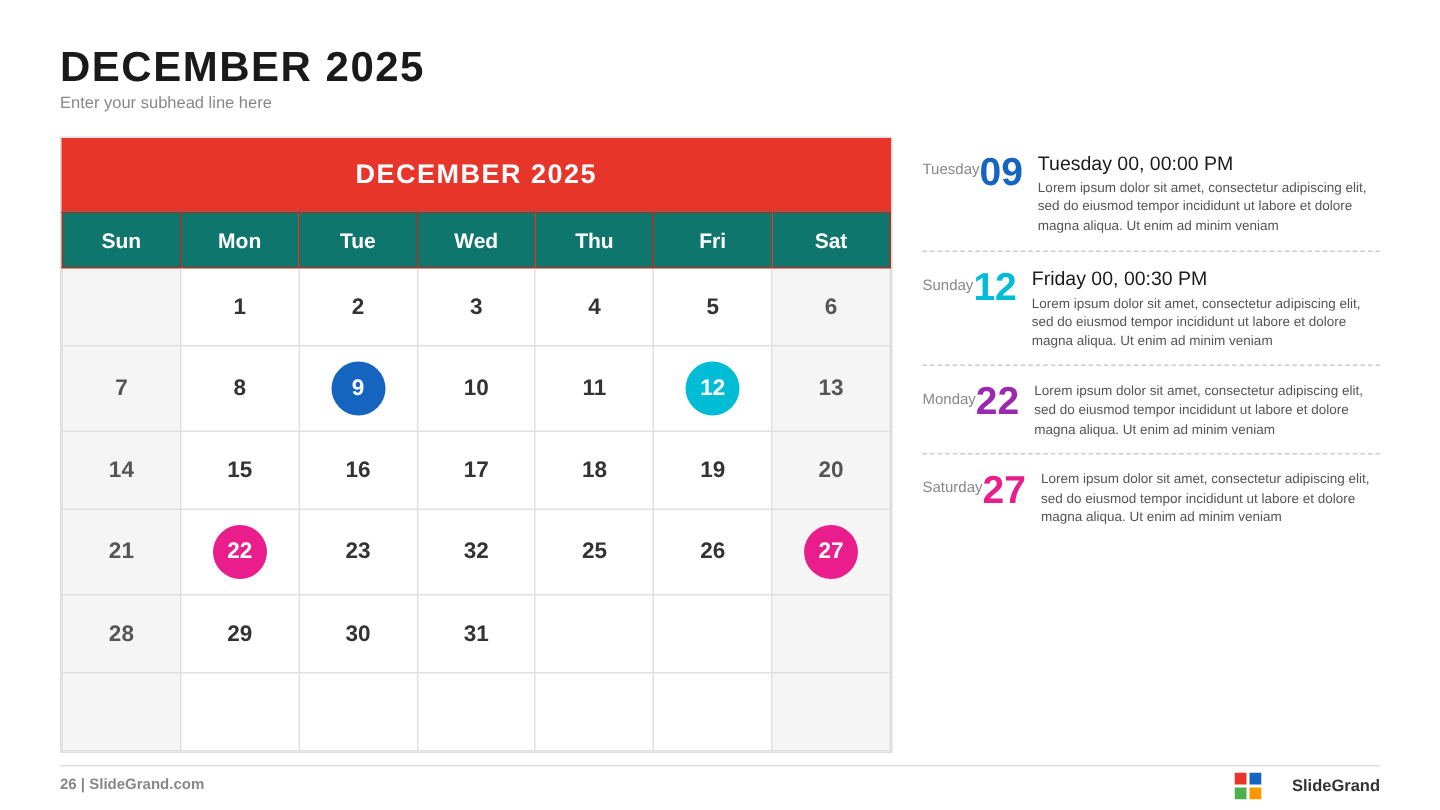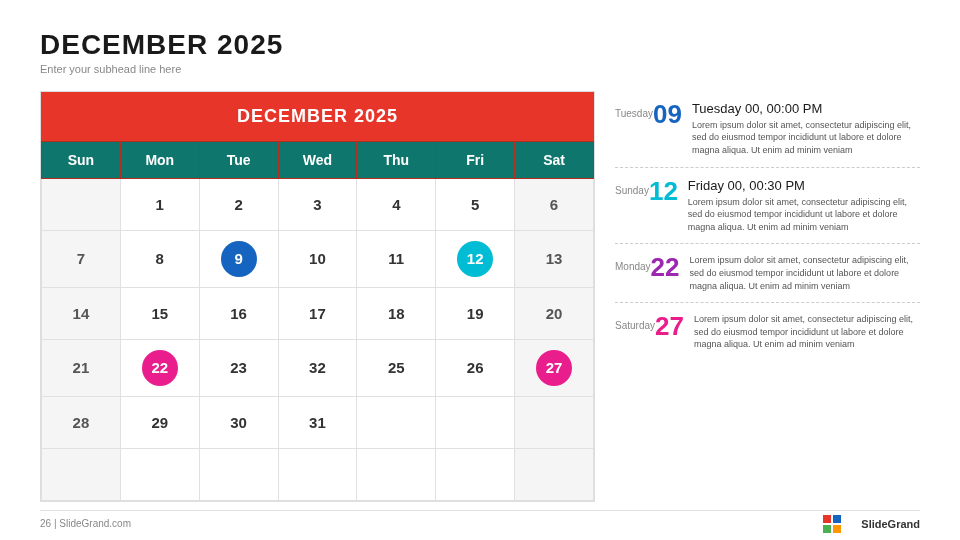--- a/index.html
+++ b/index.html
@@ -199,20 +199,21 @@
       align-items: center;
       justify-content: space-between;
       margin-top: 8px;
       padding-top: 4px;
       border-top: 1px solid #e0e0e0;
     }
 
     .footer-left {
       font-size: 10px;
       color: #888;
+      font-weight: bold;
     }
 
     .footer-right {
       display: flex;
       align-items: center;
       gap: 20px;
       font-size: 11px;
       font-weight: 700;
       color: #333;
     }

